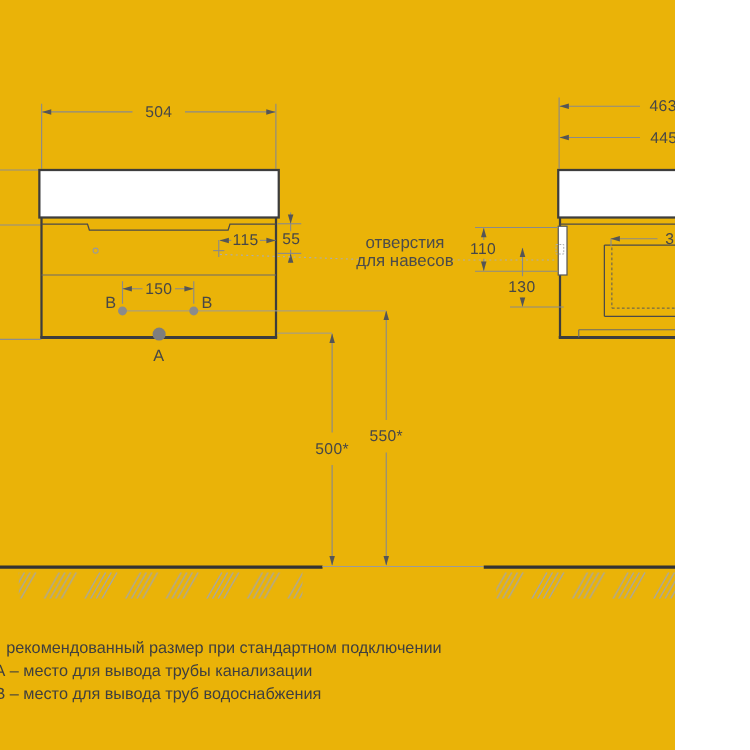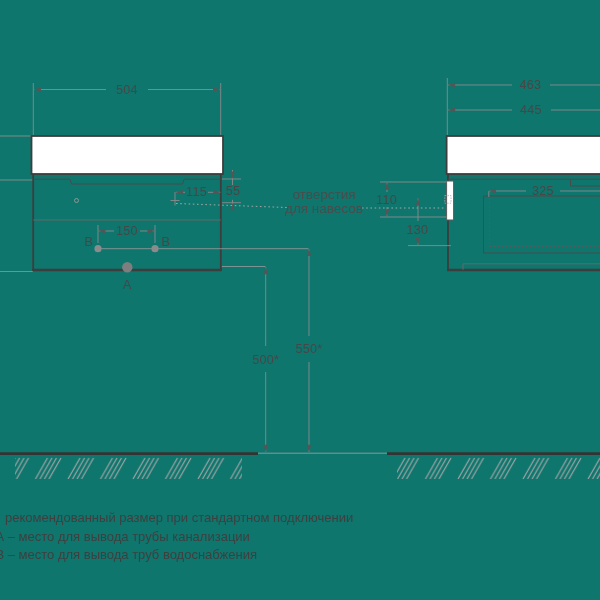--- a/index.html
+++ b/index.html
@@ -1,16 +1,16 @@
 <!DOCTYPE html>
 <html><head>
 <meta charset="utf-8">
 <style>
   html,body{margin:0;padding:0;background:#fff;}
-  .stage{position:relative;width:600px;height:600px;background:#0f766e;overflow:hidden;
+  .stage{position:relative;width:540px;height:600px;background:#eab308;overflow:hidden;
          font-family:"Liberation Sans", sans-serif;}
   svg text{font-family:"Liberation Sans", sans-serif; fill:#474747;}
   .dim{font-size:12.5px; letter-spacing:.3px;}
   .note{font-size:13.5px; fill:#4b4b4b;}
   .legend{font-size:13px; fill:#3f3f3f;}
   .pt{font-size:13px;}
 </style>
 </head>
 <body>
 

